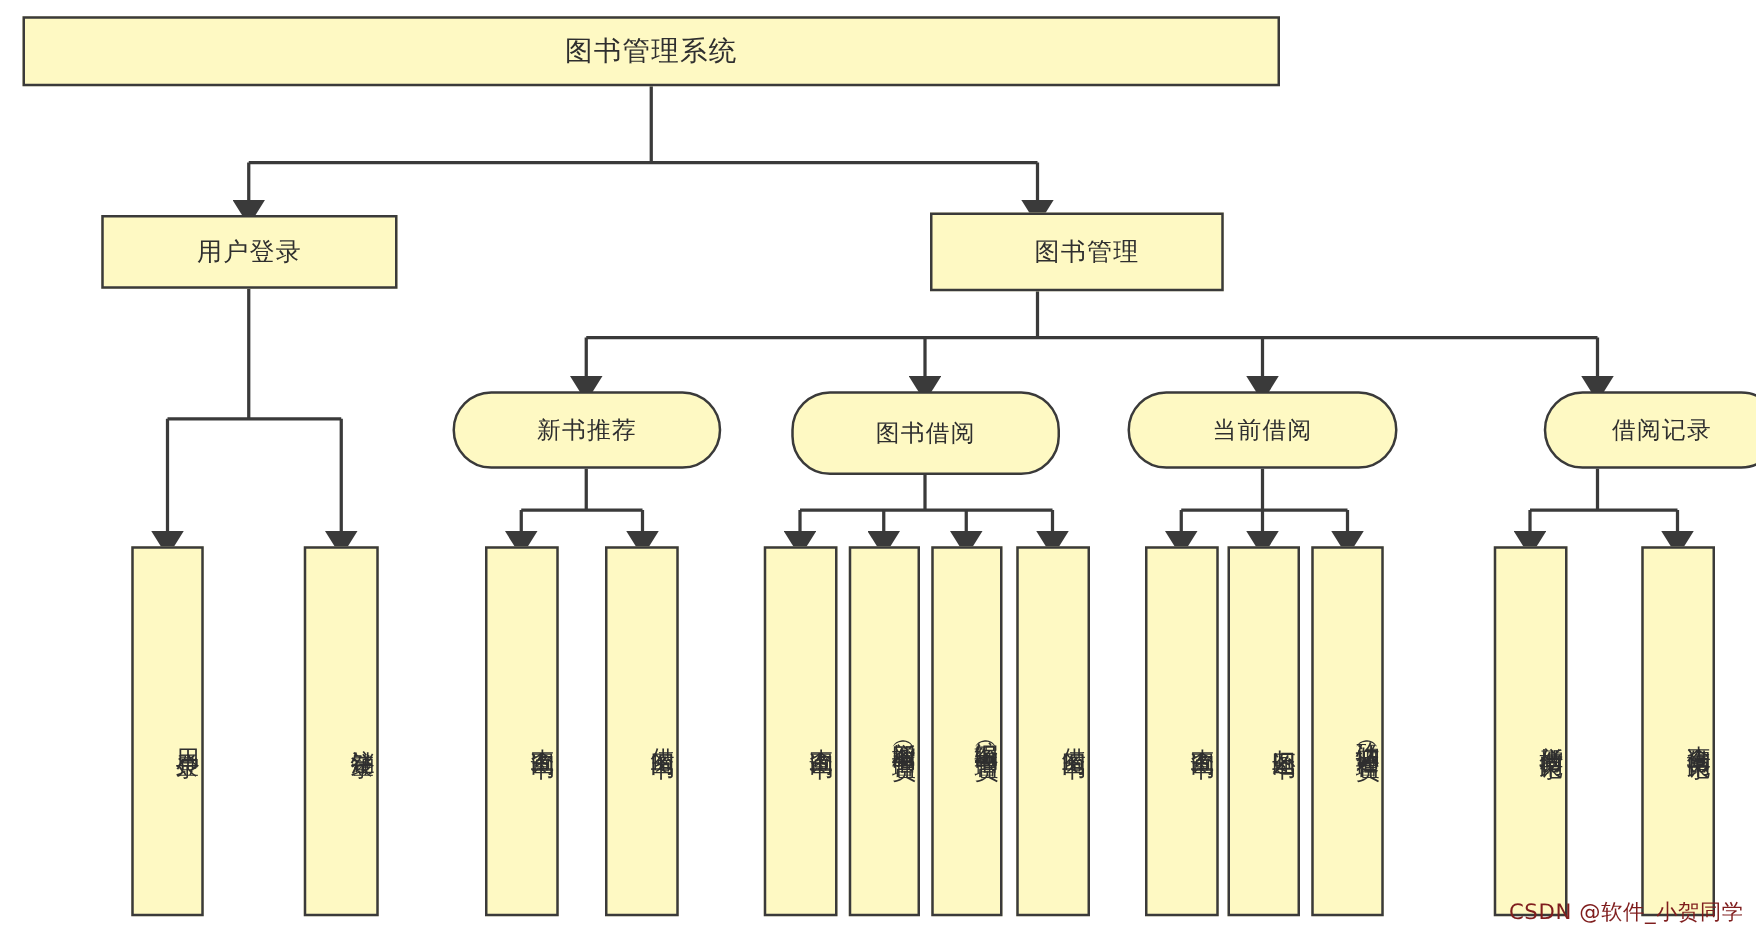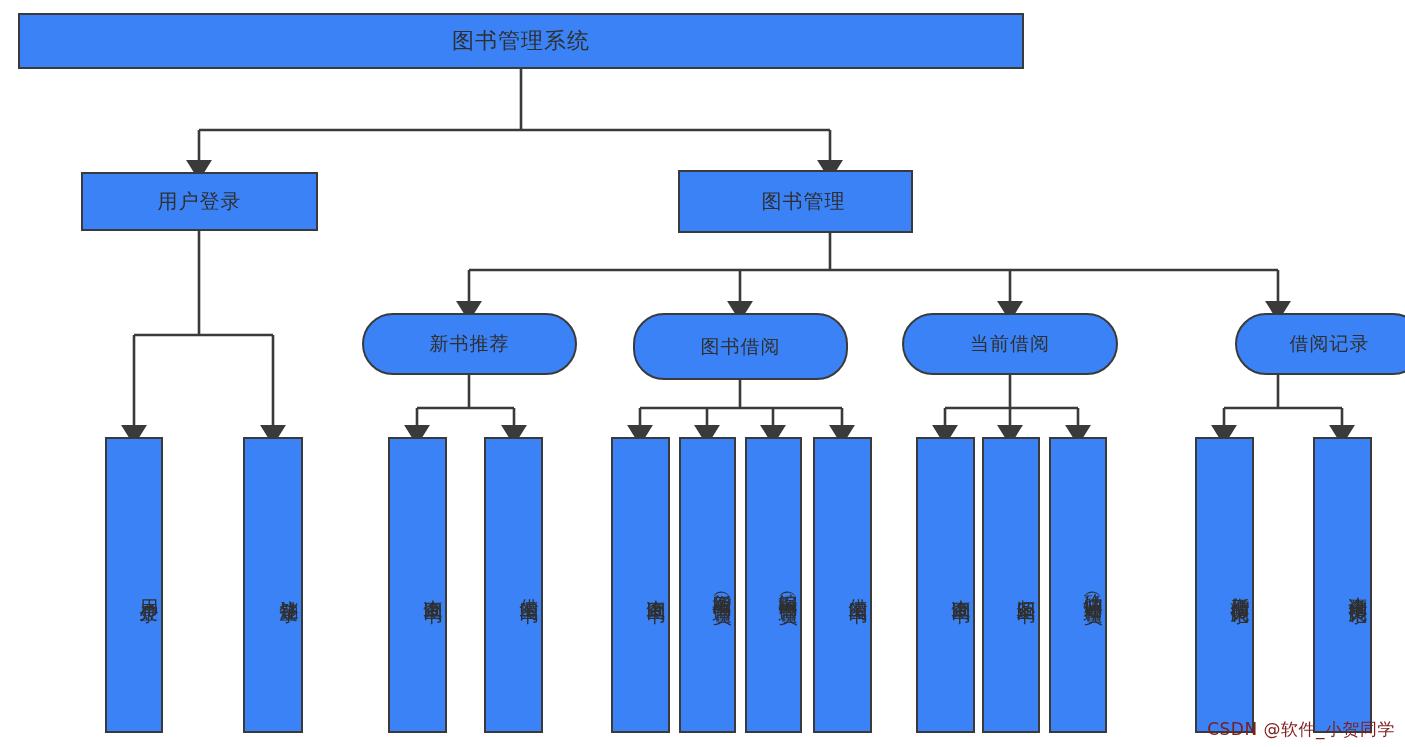--- a/index.html
+++ b/index.html
@@ -20,21 +20,21 @@
     position:absolute;
     left:0; top:0;
     width:1405px; height:747px;
     pointer-events:none;
   }
   
   .node{
     position:absolute;
     box-sizing:border-box;
     border:2px solid #3a3a3a;
-    background:#3b82f6;
+    background:#fef9c3;
     display:flex;
     align-items:center;
     justify-content:center;
     color:#2f2f2f;
     letter-spacing:1px;
   }
   .node.root{
     font-size:22px;
   }
   .node.lvl2{
@@ -125,21 +125,21 @@
       <path d="M1224,408 L1342,408"></path>
       <path d="M1224,408 L1224,428" marker-end="url(#arw)"></path>
       <path d="M1342,408 L1342,428" marker-end="url(#arw)"></path>
     </g>
   </svg>
 
   <div class="node root" style="left:18px; top:13px; width:1006px; height:56px;">图书管理系统</div>
 
   <div class="node lvl2" style="left:81px; top:172px; width:237px; height:59px;">用户登录</div>
 
-  <div class="node lvl2" style="left:678px; top:170px; width:235px; height:63px;padding-left:16px;">图书管理</div>
+  <div class="node lvl2" style="left:744px; top:170px; width:235px; height:63px;padding-left:16px;">图书管理</div>
 
   <div class="node lvl3" style="left:362px; top:313px; width:215px; height:62px;">新书推荐</div>
 
   <div class="node lvl3" style="left:633px; top:313px; width:215px; height:67px;">图书借阅</div>
 
   <div class="node lvl3" style="left:902px; top:313px; width:216px; height:62px;">当前借阅</div>
 
   <div class="node lvl3" style="left:1235px; top:313px; width:189px; height:62px;">借阅记录</div>
 
   <div class="node leaf" style="left:105px; top:437px; width:58px; height:296px;">用户登录</div>

